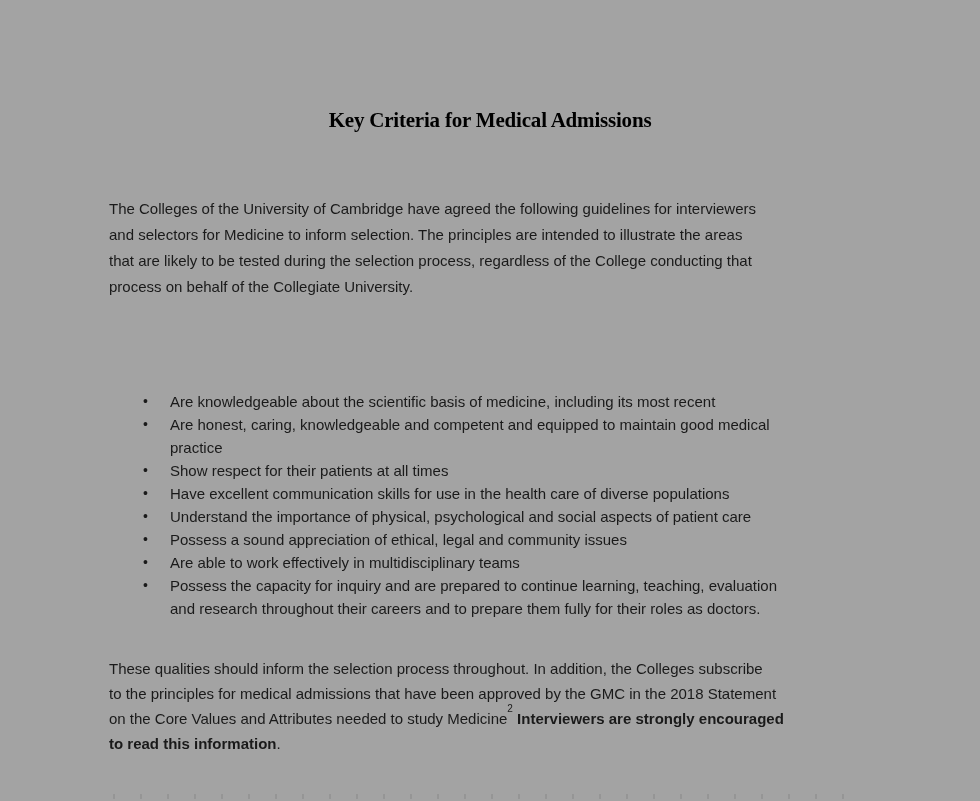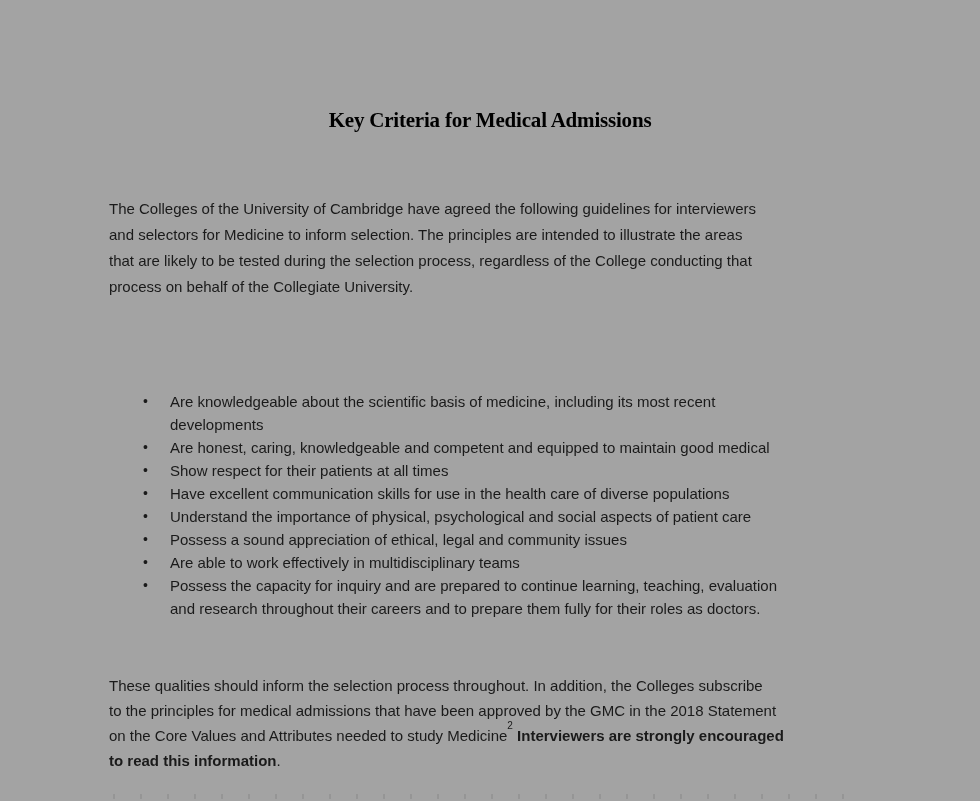--- a/index.html
+++ b/index.html
@@ -20,21 +20,21 @@
     text-align: center;
     font-family: "Liberation Serif", serif;
     font-weight: bold;
     font-size: 21px;
     color: #000000;
     letter-spacing: -0.2px;
   }
   .block { position: absolute; left: 109px; width: 752px; font-size: 15px; }
   .intro   { top: 196px; line-height: 26px; }
   .statement { top: 318px; line-height: 26px; font-weight: bold; }
-  .closing { top: 656px; line-height: 25px; margin-top: 17px; }
+  .closing { top: 656px; line-height: 25px; }
   .ln { white-space: nowrap; }
   .bullets {
     position: absolute;
     top: 390px;
     left: 143px;
     width: 722px;
     font-size: 15px;
     line-height: 23px;
   }
   .bullet { display: flex; align-items: flex-start; }
@@ -73,28 +73,28 @@
     <div class="ln">process on behalf of the Collegiate University.</div>
   </div>
 
 
   <div class="bullets">
 
     <div class="bullet">
       <span class="marker">•</span>
       <span class="lines">
         <span class="ln" style="display:block">Are knowledgeable about the scientific basis of medicine, including its most recent</span>
-        <span class="ln" style="display:block">developments</span>
       </span>
     </div>
 
     <div class="bullet">
       <span class="marker">•</span>
       <span class="lines">
         <span class="ln" style="display:block">Are honest, caring, knowledgeable and competent and equipped to maintain good medical</span>
+        <span class="ln" style="display:block">practice</span>
       </span>
     </div>
 
     <div class="bullet">
       <span class="marker">•</span>
       <span class="lines">
         <span class="ln" style="display:block">Show respect for their patients at all times</span>
       </span>
     </div>
 

